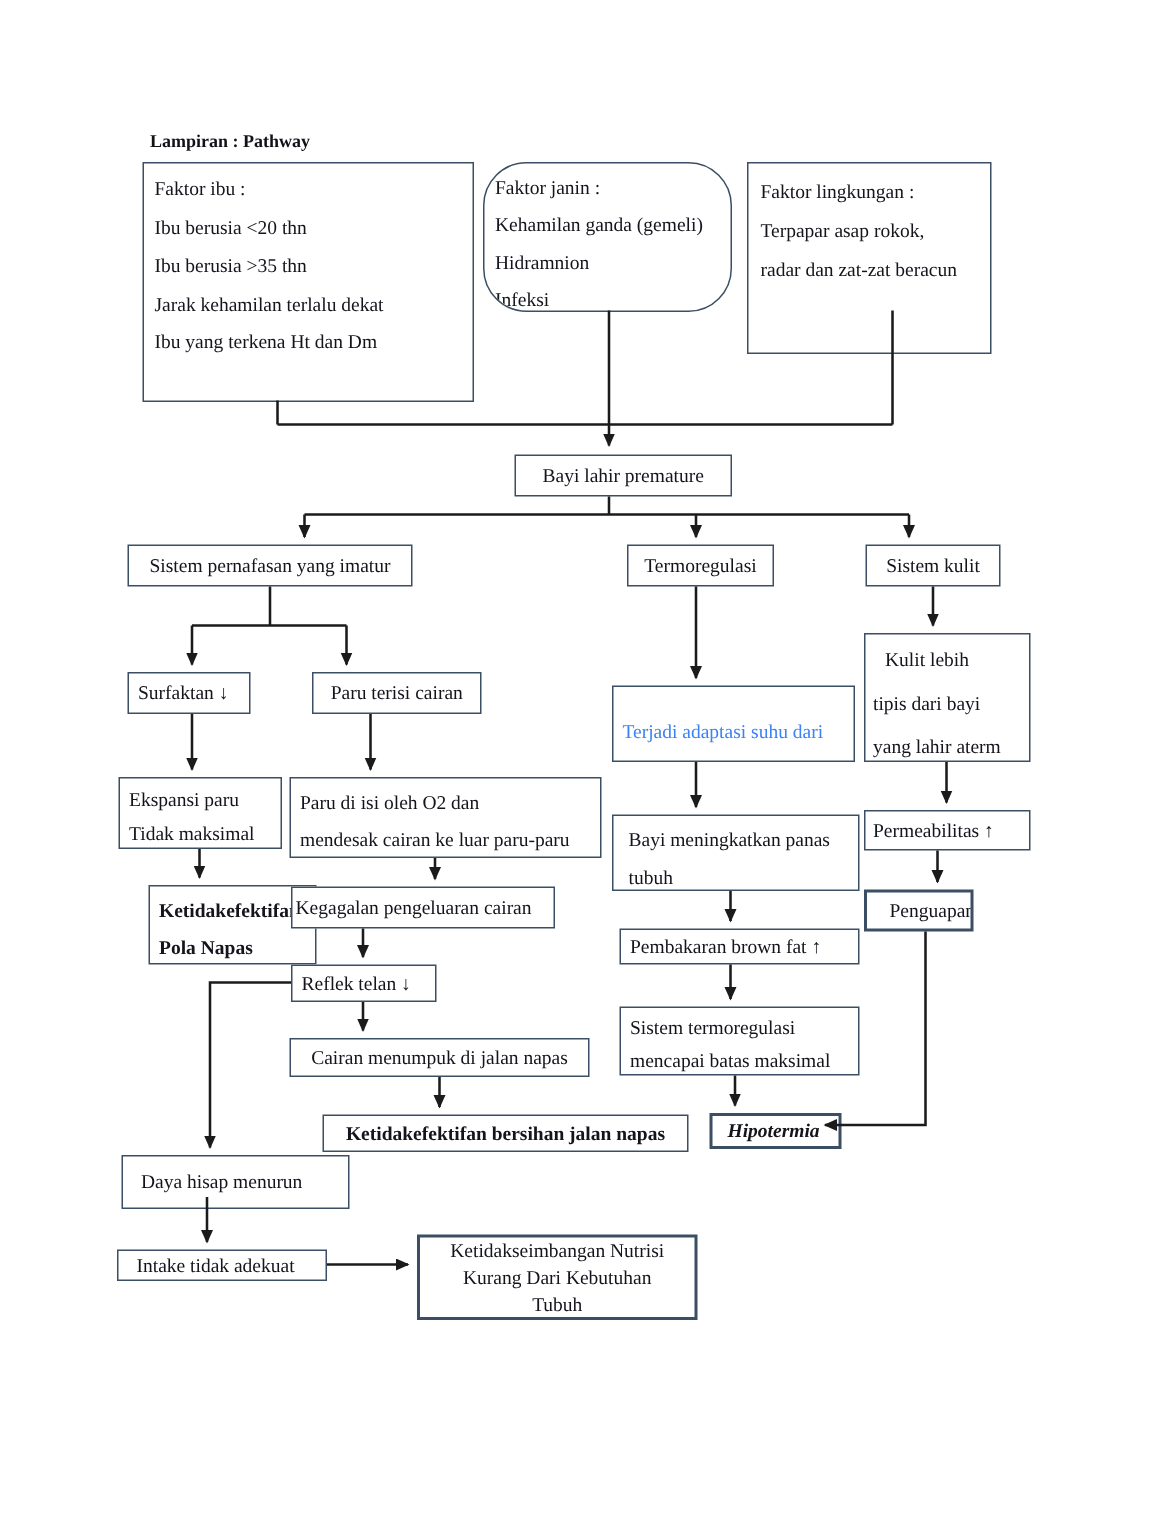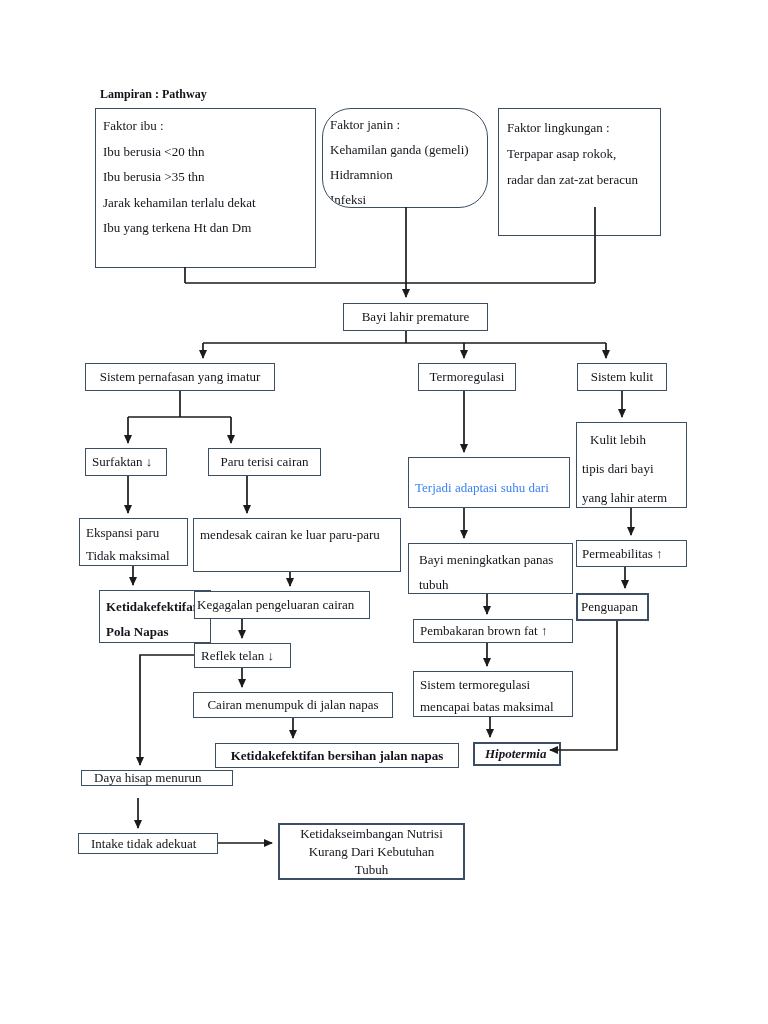--- a/index.html
+++ b/index.html
@@ -71,20 +71,21 @@
 
   <div class="node vcenter" style="left: 85px; top: 448px; width: 82px; height: 28px; padding-left: 6px; border-color: rgb(59, 78, 99); color: rgb(20, 20, 28);">Surfaktan ↓</div>
   <div class="node center" style="left: 172px; top: 448px; width: 113px; height: 28px; border-color: rgb(59, 78, 99); color: rgb(20, 20, 28); margin-left: 36px;">Paru terisi cairan</div>
 
   <div class="node" style="left: 79px; top: 518px; width: 109px; height: 48px; padding: 2px 6px; line-height: 23px; border-color: rgb(59, 78, 99); color: rgb(20, 20, 28);">
     <div class="ln">Ekspansi paru</div>
     <div class="ln">Tidak maksimal</div>
   </div>
 
   <div class="node" style="left: 193px; top: 518px; width: 208px; height: 54px; padding: 3px 6px; line-height: 25px; border-color: rgb(59, 78, 99); color: rgb(20, 20, 28);">
+    <div class="ln">Paru di isi oleh O2 dan</div>
     <div class="ln">mendesak cairan ke luar paru-paru</div>
   </div>
 
   <div class="node bold" style="left: 82px; top: 590px; width: 112px; height: 53px; padding: 3px 6px; line-height: 25px; border-color: rgb(59, 78, 99); color: rgb(20, 20, 28);">
     <div class="ln">Ketidakefektifan</div>
     <div class="ln">Pola Napas</div>
   </div>
 
   <div class="node vcenter" style="left: 194px; top: 591px; width: 176px; height: 28px; padding-left: 2px; border-color: rgb(59, 78, 99); color: rgb(20, 20, 28); text-align: center;">Kegagalan pengeluaran cairan</div>
 
@@ -114,23 +115,23 @@
   <div class="node vcenter bold thick" style="left: 456px; top: 742px; width: 88px; height: 24px; padding-left: 10px; border-color: rgb(59, 78, 99); color: rgb(20, 20, 28); font-style: italic;">Hipotermia</div>
 
   <div class="node" style="left: 576px; top: 422px; width: 111px; height: 86px; padding: 2px 5px; line-height: 29px; border-color: rgb(59, 78, 99); color: rgb(20, 20, 28);">
     <div class="ln" style="padding-left:8px;">Kulit lebih</div>
     <div class="ln">tipis dari bayi</div>
     <div class="ln">yang lahir aterm</div>
   </div>
 
   <div class="node vcenter" style="left: 576px; top: 540px; width: 111px; height: 27px; padding-left: 5px; border-color: rgb(59, 78, 99); color: rgb(20, 20, 28);">Permeabilitas ↑</div>
 
-  <div class="node vcenter thick" style="left: 576px; top: 593px; width: 73px; height: 28px; padding-left: 3px; border-color: rgb(59, 78, 99); color: rgb(20, 20, 28);">Penguapan</div>
+  <div class="node vcenter thick" style="left: 576px; top: 593px; width: 73px; height: 28px; padding-left: 15px; border-color: rgb(59, 78, 99); color: rgb(20, 20, 28);">Penguapan</div>
 
-  <div class="node vcenter" style="left: 81px; top: 770px; width: 152px; height: 16px; padding-left: 12px; border-color: rgb(59, 78, 99); color: rgb(20, 20, 28);">Daya hisap menurun</div>
+  <div class="node vcenter" style="left: 81px; top: 770px; width: 152px; height: 36px; padding-left: 12px; border-color: rgb(59, 78, 99); color: rgb(20, 20, 28);">Daya hisap menurun</div>
 
   <div class="node vcenter" style="left: 78px; top: 833px; width: 140px; height: 21px; padding-left: 12px; border-color: rgb(59, 78, 99); color: rgb(20, 20, 28);">Intake tidak adekuat</div>
 
   <div class="node center thick" style="left: 278px; top: 823px; width: 187px; height: 57px; line-height: 18px; border-color: rgb(59, 78, 99); color: rgb(20, 20, 28);">
     <div>
       <div class="ln">Ketidakseimbangan Nutrisi</div>
       <div class="ln">Kurang Dari Kebutuhan</div>
       <div class="ln">Tubuh</div>
     </div>
   </div>

